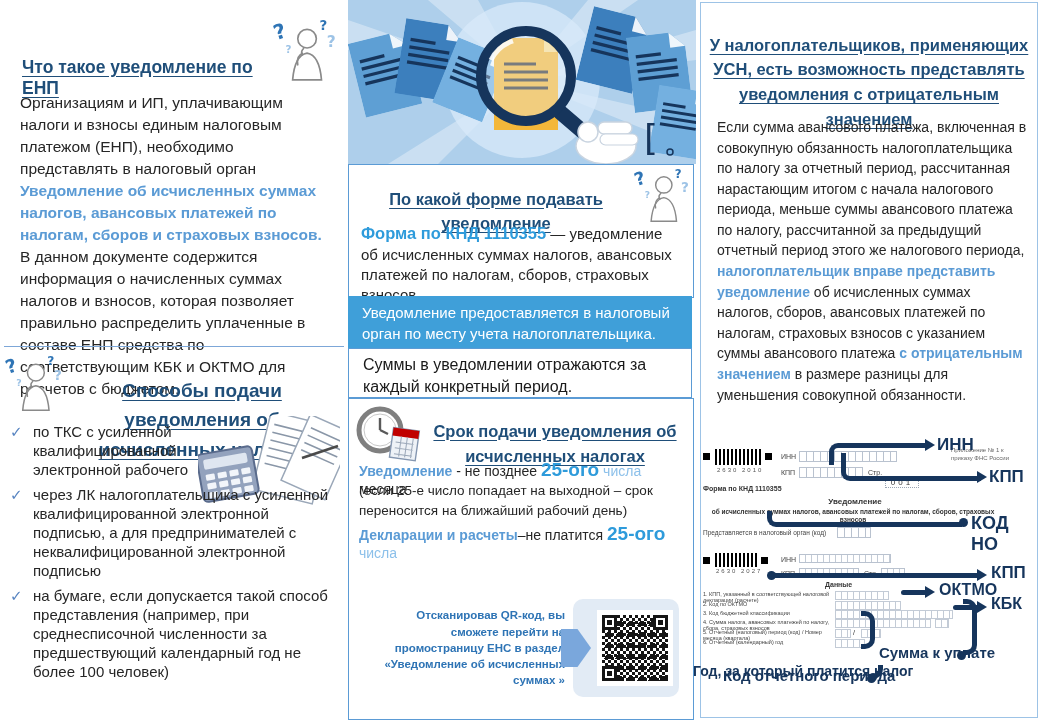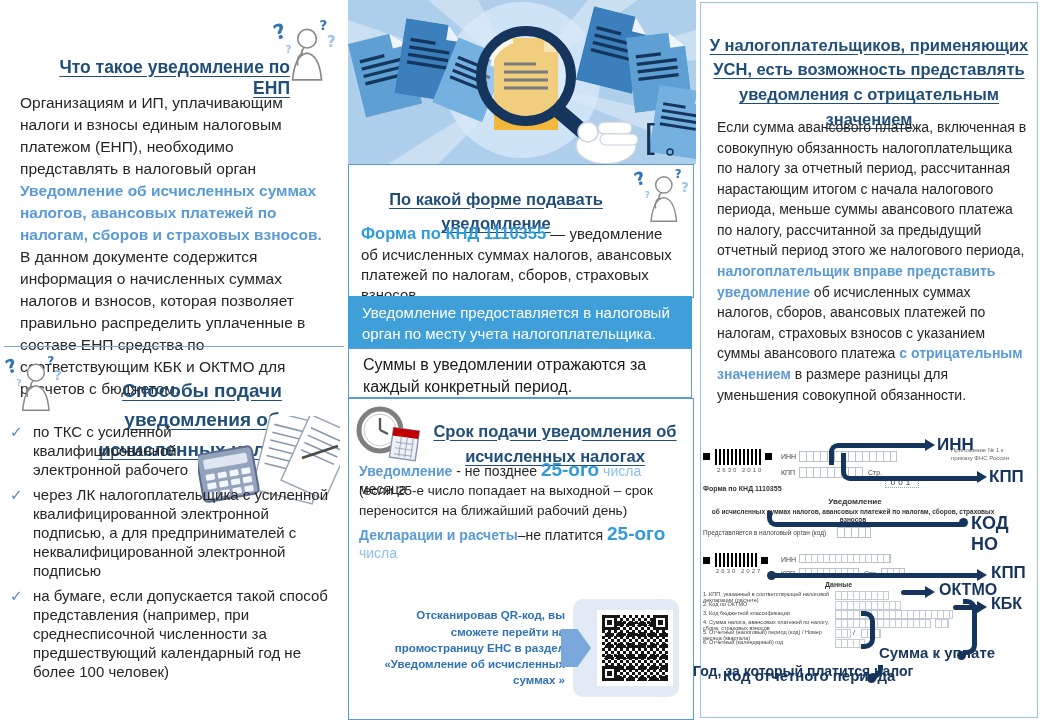--- a/index.html
+++ b/index.html
@@ -1,19 +1,19 @@
 <!DOCTYPE html>
 <html lang="ru"><head>
 <meta charset="utf-8">
 <style>
   html,body{margin:0;padding:0;background:#e9e9e9;}
   .page{position:relative;width:1040px;height:720px;background:#ffffff;margin:0 auto;
         font-family:"Liberation Sans","DejaVu Sans",sans-serif;color:#262626;
         outline:1px solid #c9c9c9;overflow:hidden;}
-  .h{color:#1f4e79;font-weight:bold;text-decoration:underline;text-underline-offset:3px;text-align:right;}
+  .h{color:#1f4e79;font-weight:bold;text-decoration:underline;text-underline-offset:3px;}
   .acc{color:#5b9bd5;font-weight:bold;}
   .acc2{color:#2e9bdb;font-weight:bold;}
   .accl{color:#8cc0ea;}
   .big{font-size:19px;}
   .md{font-size:16.5px;}
   p{margin:0;}
 
   
   .col-left{position:absolute;left:0;top:0;width:346px;height:720px;}
   .lc1-title{position:absolute;top:42px;left:22px;width:268px;font-size:17.5px;}

